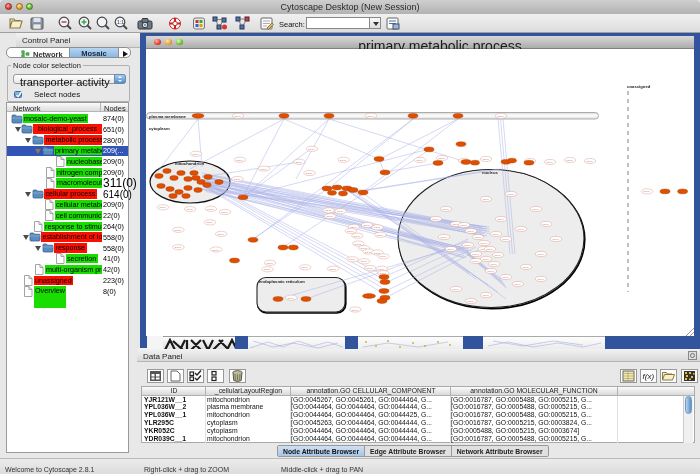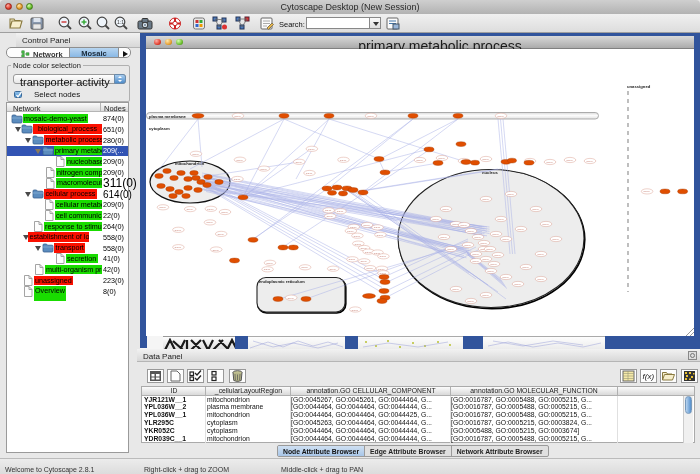--- a/index.html
+++ b/index.html
@@ -208,28 +208,28 @@
       <path d="M1.5 0.5 L6 0.5 L9 3.5 L9 10.5 L1.5 10.5 Z" fill="#fdfdfd" stroke="#9a9a9a" stroke-width="0.9"></path>
       <path d="M6 0.5 L6 3.5 L9 3.5" fill="none" stroke="#9a9a9a" stroke-width="0.9"></path>
     </svg>
 <div style="position:absolute;left:43.5px;top:221.5px;height:9.5px;background:#19dc00;font-size:7.2px;line-height:9.5px;padding:0 1.5px;color:#000;white-space:nowrap;overflow:hidden;max-width:58.5px">response to stimul</div>
 <div style="position:absolute;left:103px;top:222.0px;font-size:7.2px;line-height:9px;color:#000;white-space:nowrap">264(0)</div>
 <div style="position:absolute;left:23px;top:235.3px;width:0;height:0;border-left:3.5px solid transparent;border-right:3.5px solid transparent;border-top:5px solid #4a4a4a"></div>
 <svg style="position:absolute;left:29px;top:232.3px" width="12" height="10" viewBox="0 0 12 10">
       <path d="M1 3 L1 2 Q1 1 2 1 L4.5 1 L5.5 2.2 L10 2.2 Q11 2.2 11 3.2 L11 8 Q11 9 10 9 L2 9 Q1 9 1 8 Z" fill="#5b8cbe" stroke="#39618f" stroke-width="0.8"></path>
       <path d="M1 4 L11 4" stroke="#7fa8d0" stroke-width="1"></path>
     </svg>
-<div style="position:absolute;left:28px;top:232.3px;height:9.5px;background:#fb1000;font-size:7.2px;line-height:9.5px;padding:0 1.5px;color:#000;white-space:nowrap;overflow:hidden;max-width:61px">establishment of lo</div>
+<div style="position:absolute;left:41px;top:232.3px;height:9.5px;background:#fb1000;font-size:7.2px;line-height:9.5px;padding:0 1.5px;color:#000;white-space:nowrap;overflow:hidden;max-width:61px">establishment of lo</div>
 <div style="position:absolute;left:103px;top:232.8px;font-size:7.2px;line-height:9px;color:#000;white-space:nowrap">558(0)</div>
 <div style="position:absolute;left:35px;top:246.10000000000002px;width:0;height:0;border-left:3.5px solid transparent;border-right:3.5px solid transparent;border-top:5px solid #4a4a4a"></div>
 <svg style="position:absolute;left:42px;top:243.10000000000002px" width="12" height="10" viewBox="0 0 12 10">
       <path d="M1 3 L1 2 Q1 1 2 1 L4.5 1 L5.5 2.2 L10 2.2 Q11 2.2 11 3.2 L11 8 Q11 9 10 9 L2 9 Q1 9 1 8 Z" fill="#5b8cbe" stroke="#39618f" stroke-width="0.8"></path>
       <path d="M1 4 L11 4" stroke="#7fa8d0" stroke-width="1"></path>
     </svg>
-<div style="position:absolute;left:54px;top:243.1px;height:9.5px;background:#fb1000;font-size:7.2px;line-height:9.5px;padding:0 1.5px;color:#000;white-space:nowrap;overflow:hidden;max-width:48px">transport</div>
+<div style="position:absolute;left:54px;top:243.1px;height:9.5px;background:#fb1000;font-size:7.2px;line-height:9.5px;padding:0 1.5px;color:#000;white-space:nowrap;overflow:hidden;max-width:48px">response</div>
 <div style="position:absolute;left:103px;top:243.6px;font-size:7.2px;line-height:9px;color:#000;white-space:nowrap">558(0)</div>
 <svg style="position:absolute;left:55px;top:253.4px" width="10" height="11" viewBox="0 0 10 11">
       <path d="M1.5 0.5 L6 0.5 L9 3.5 L9 10.5 L1.5 10.5 Z" fill="#fdfdfd" stroke="#9a9a9a" stroke-width="0.9"></path>
       <path d="M6 0.5 L6 3.5 L9 3.5" fill="none" stroke="#9a9a9a" stroke-width="0.9"></path>
     </svg>
 <div style="position:absolute;left:65.5px;top:253.9px;height:9.5px;background:#19dc00;font-size:7.2px;line-height:9.5px;padding:0 1.5px;color:#000;white-space:nowrap;overflow:hidden;max-width:36.5px">secretion</div>
 <div style="position:absolute;left:103px;top:254.4px;font-size:7.2px;line-height:9px;color:#000;white-space:nowrap">41(0)</div>
 <svg style="position:absolute;left:34px;top:264.20000000000005px" width="10" height="11" viewBox="0 0 10 11">
       <path d="M1.5 0.5 L6 0.5 L9 3.5 L9 10.5 L1.5 10.5 Z" fill="#fdfdfd" stroke="#9a9a9a" stroke-width="0.9"></path>
       <path d="M6 0.5 L6 3.5 L9 3.5" fill="none" stroke="#9a9a9a" stroke-width="0.9"></path>
@@ -239,21 +239,21 @@
 <svg style="position:absolute;left:23px;top:275.0px" width="10" height="11" viewBox="0 0 10 11">
       <path d="M1.5 0.5 L6 0.5 L9 3.5 L9 10.5 L1.5 10.5 Z" fill="#fdfdfd" stroke="#9a9a9a" stroke-width="0.9"></path>
       <path d="M6 0.5 L6 3.5 L9 3.5" fill="none" stroke="#9a9a9a" stroke-width="0.9"></path>
     </svg>
 <div style="position:absolute;left:33.5px;top:275.5px;height:9.5px;background:#fb1000;font-size:7.2px;line-height:9.5px;padding:0 1.5px;color:#000;white-space:nowrap;overflow:hidden;max-width:68.5px">unassigned</div>
 <div style="position:absolute;left:103px;top:276.0px;font-size:7.2px;line-height:9px;color:#000;white-space:nowrap">223(0)</div>
 <svg style="position:absolute;left:23px;top:285.8px" width="10" height="11" viewBox="0 0 10 11">
       <path d="M1.5 0.5 L6 0.5 L9 3.5 L9 10.5 L1.5 10.5 Z" fill="#fdfdfd" stroke="#9a9a9a" stroke-width="0.9"></path>
       <path d="M6 0.5 L6 3.5 L9 3.5" fill="none" stroke="#9a9a9a" stroke-width="0.9"></path>
     </svg>
-<div style="position:absolute;left:33.5px;top:286.3px;height:15px;background:#19dc00;font-size:7.2px;line-height:9.5px;padding:0 1.5px;color:#000;white-space:nowrap;overflow:hidden;max-width:68.5px">Overview</div>
+<div style="position:absolute;left:33.5px;top:286.3px;height:22px;background:#19dc00;font-size:7.2px;line-height:9.5px;padding:0 1.5px;color:#000;white-space:nowrap;overflow:hidden;max-width:68.5px">Overview</div>
 <div style="position:absolute;left:103px;top:286.8px;font-size:7.2px;line-height:9px;color:#000;white-space:nowrap">8(0)</div>
 </div>
 
 <div class="abs" style="left:140px;top:33px;width:560px;height:303px;background:#31549c">
  <div class="abs" style="left:6px;top:2.5px;width:548px;height:13px;background:linear-gradient(#d9d9d9,#ababab);border-bottom:1px solid #808080">
   <div class="abs" style="left:8px;top:3px;width:6.5px;height:6.5px;border-radius:50%;background:radial-gradient(circle at 35% 30%,#ffb0a8,#e2402f 60%,#9d2015)"></div>
   <div class="abs" style="left:19px;top:3px;width:6.5px;height:6.5px;border-radius:50%;background:radial-gradient(circle at 35% 30%,#ffe9b0,#e8a031 60%,#9d6a15)"></div>
   <div class="abs" style="left:30px;top:3px;width:6.5px;height:6.5px;border-radius:50%;background:radial-gradient(circle at 35% 30%,#d6ffb0,#6cbf2f 60%,#3f7d15)"></div>
   <div class="abs" style="left:40px;top:2px;width:508px;text-align:center;font-size:14px;color:#1a1a1a">primary metabolic process</div>
  </div>

